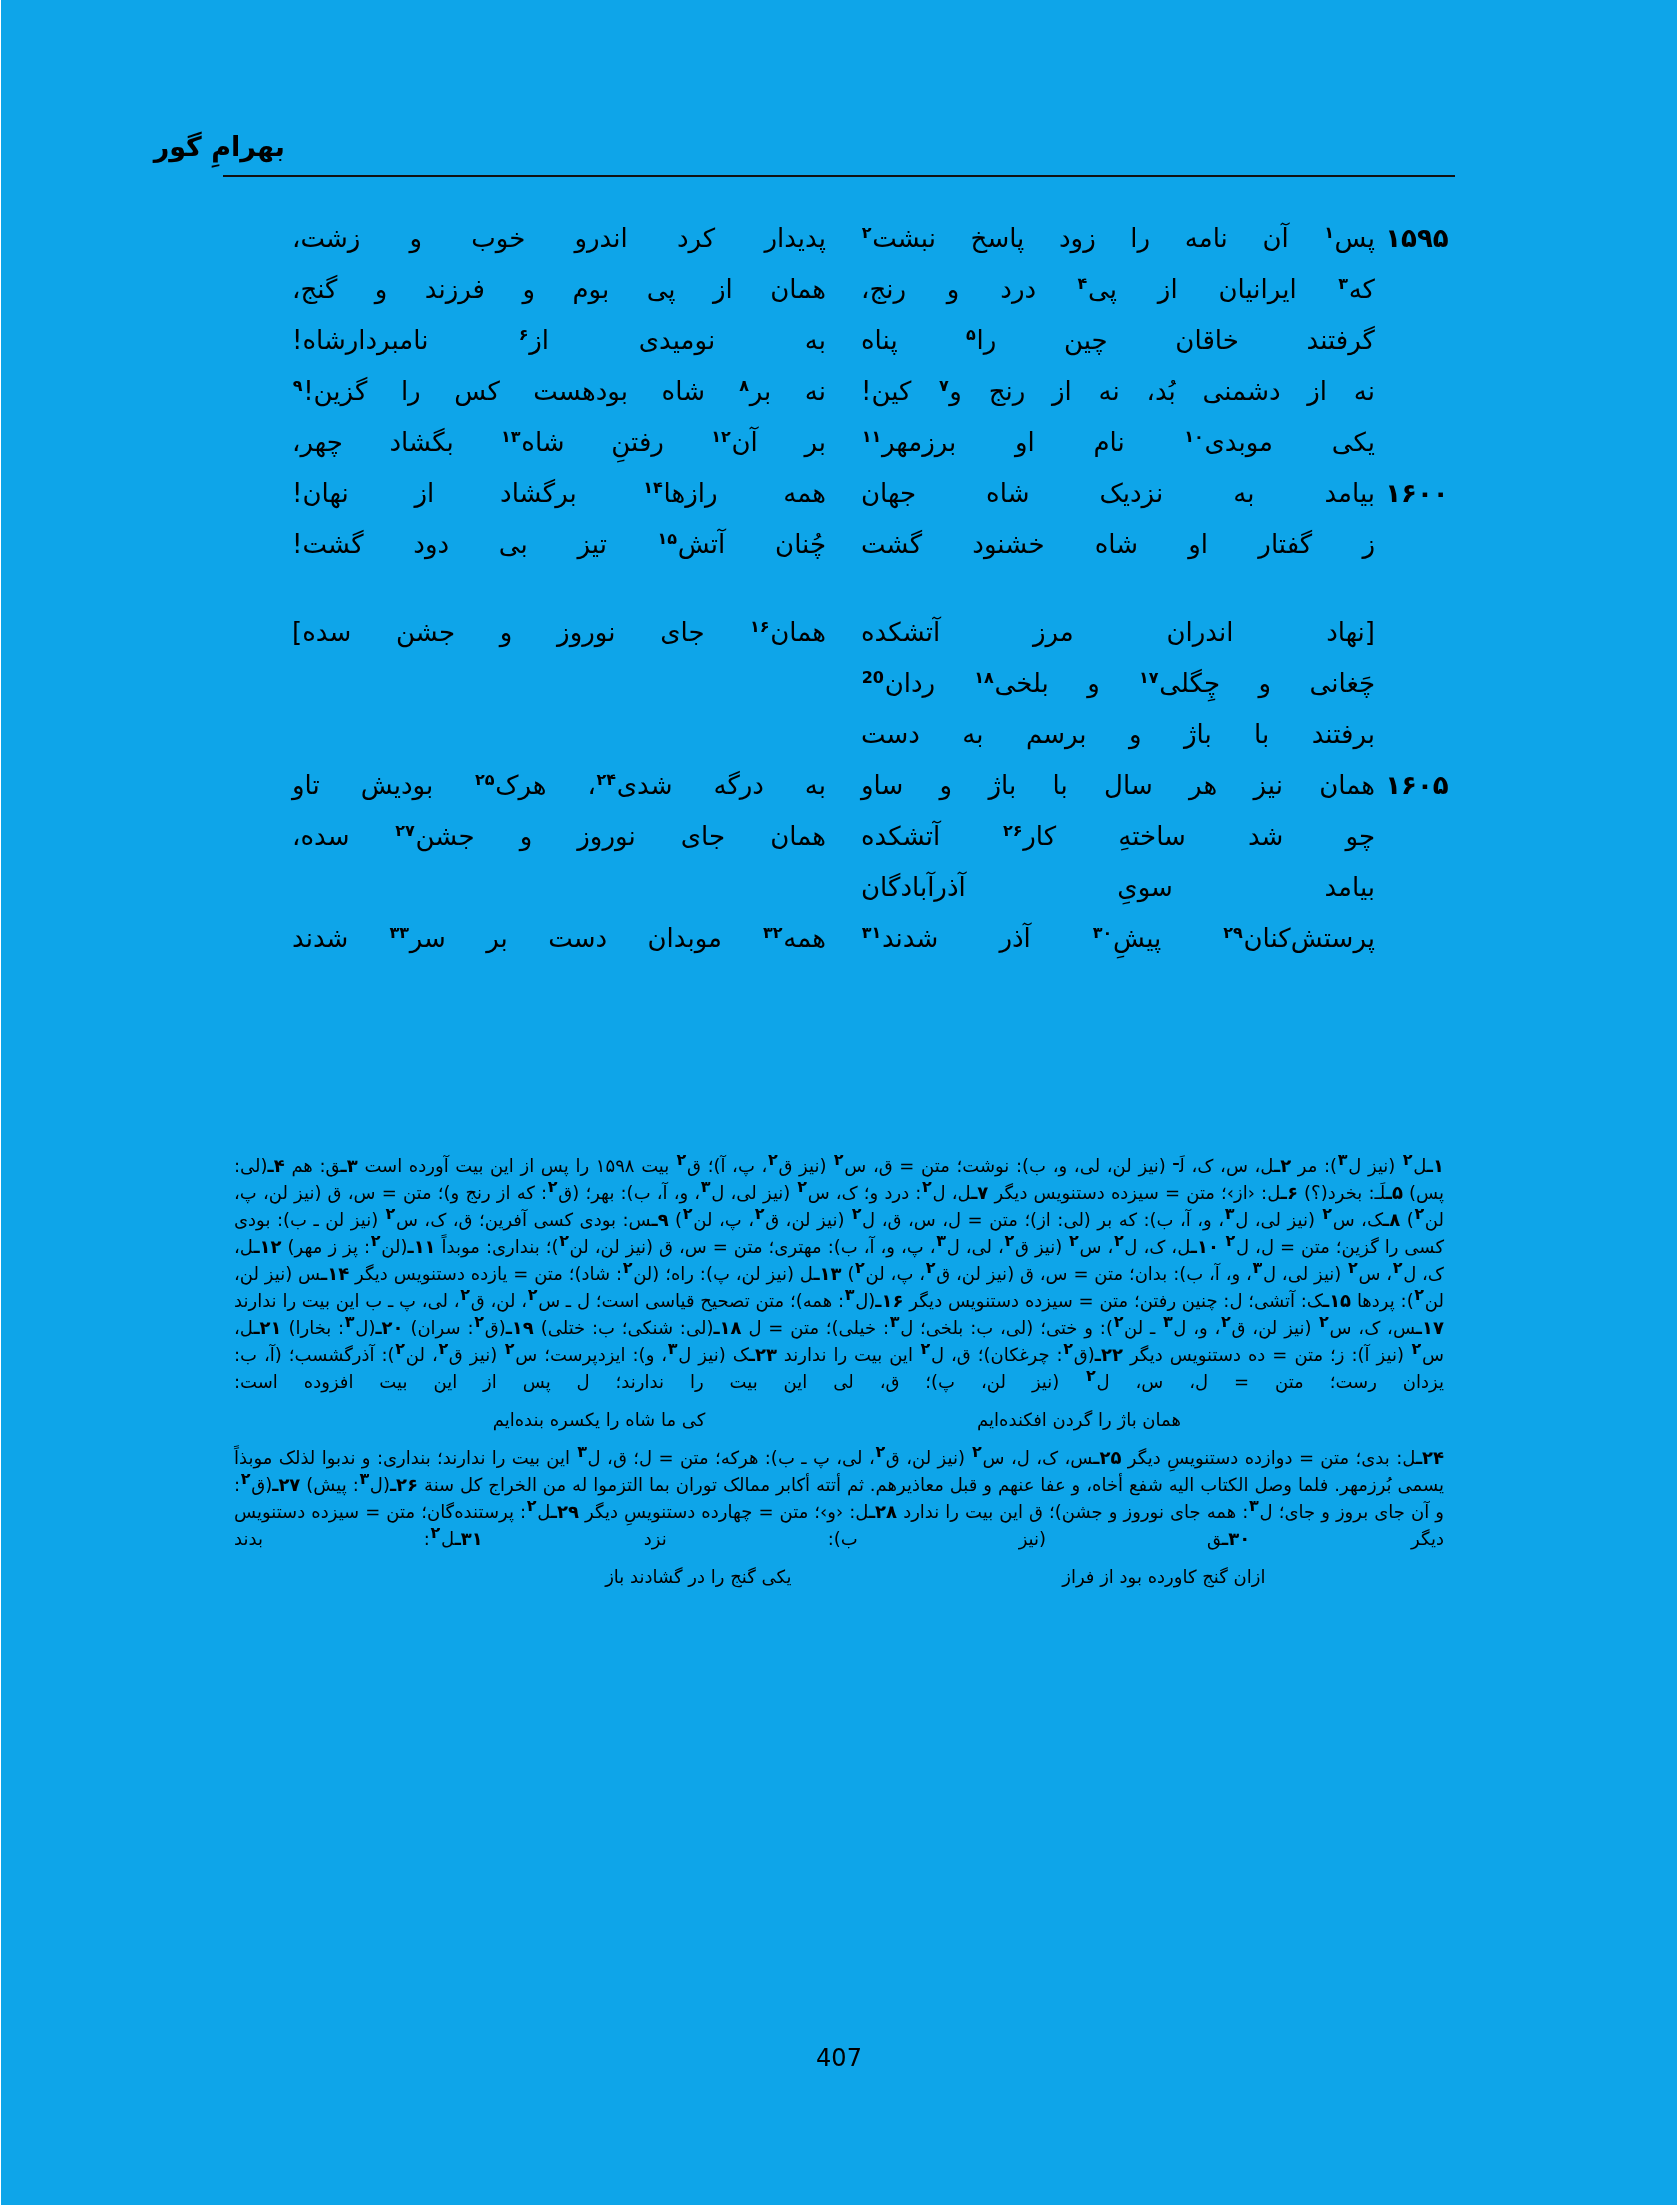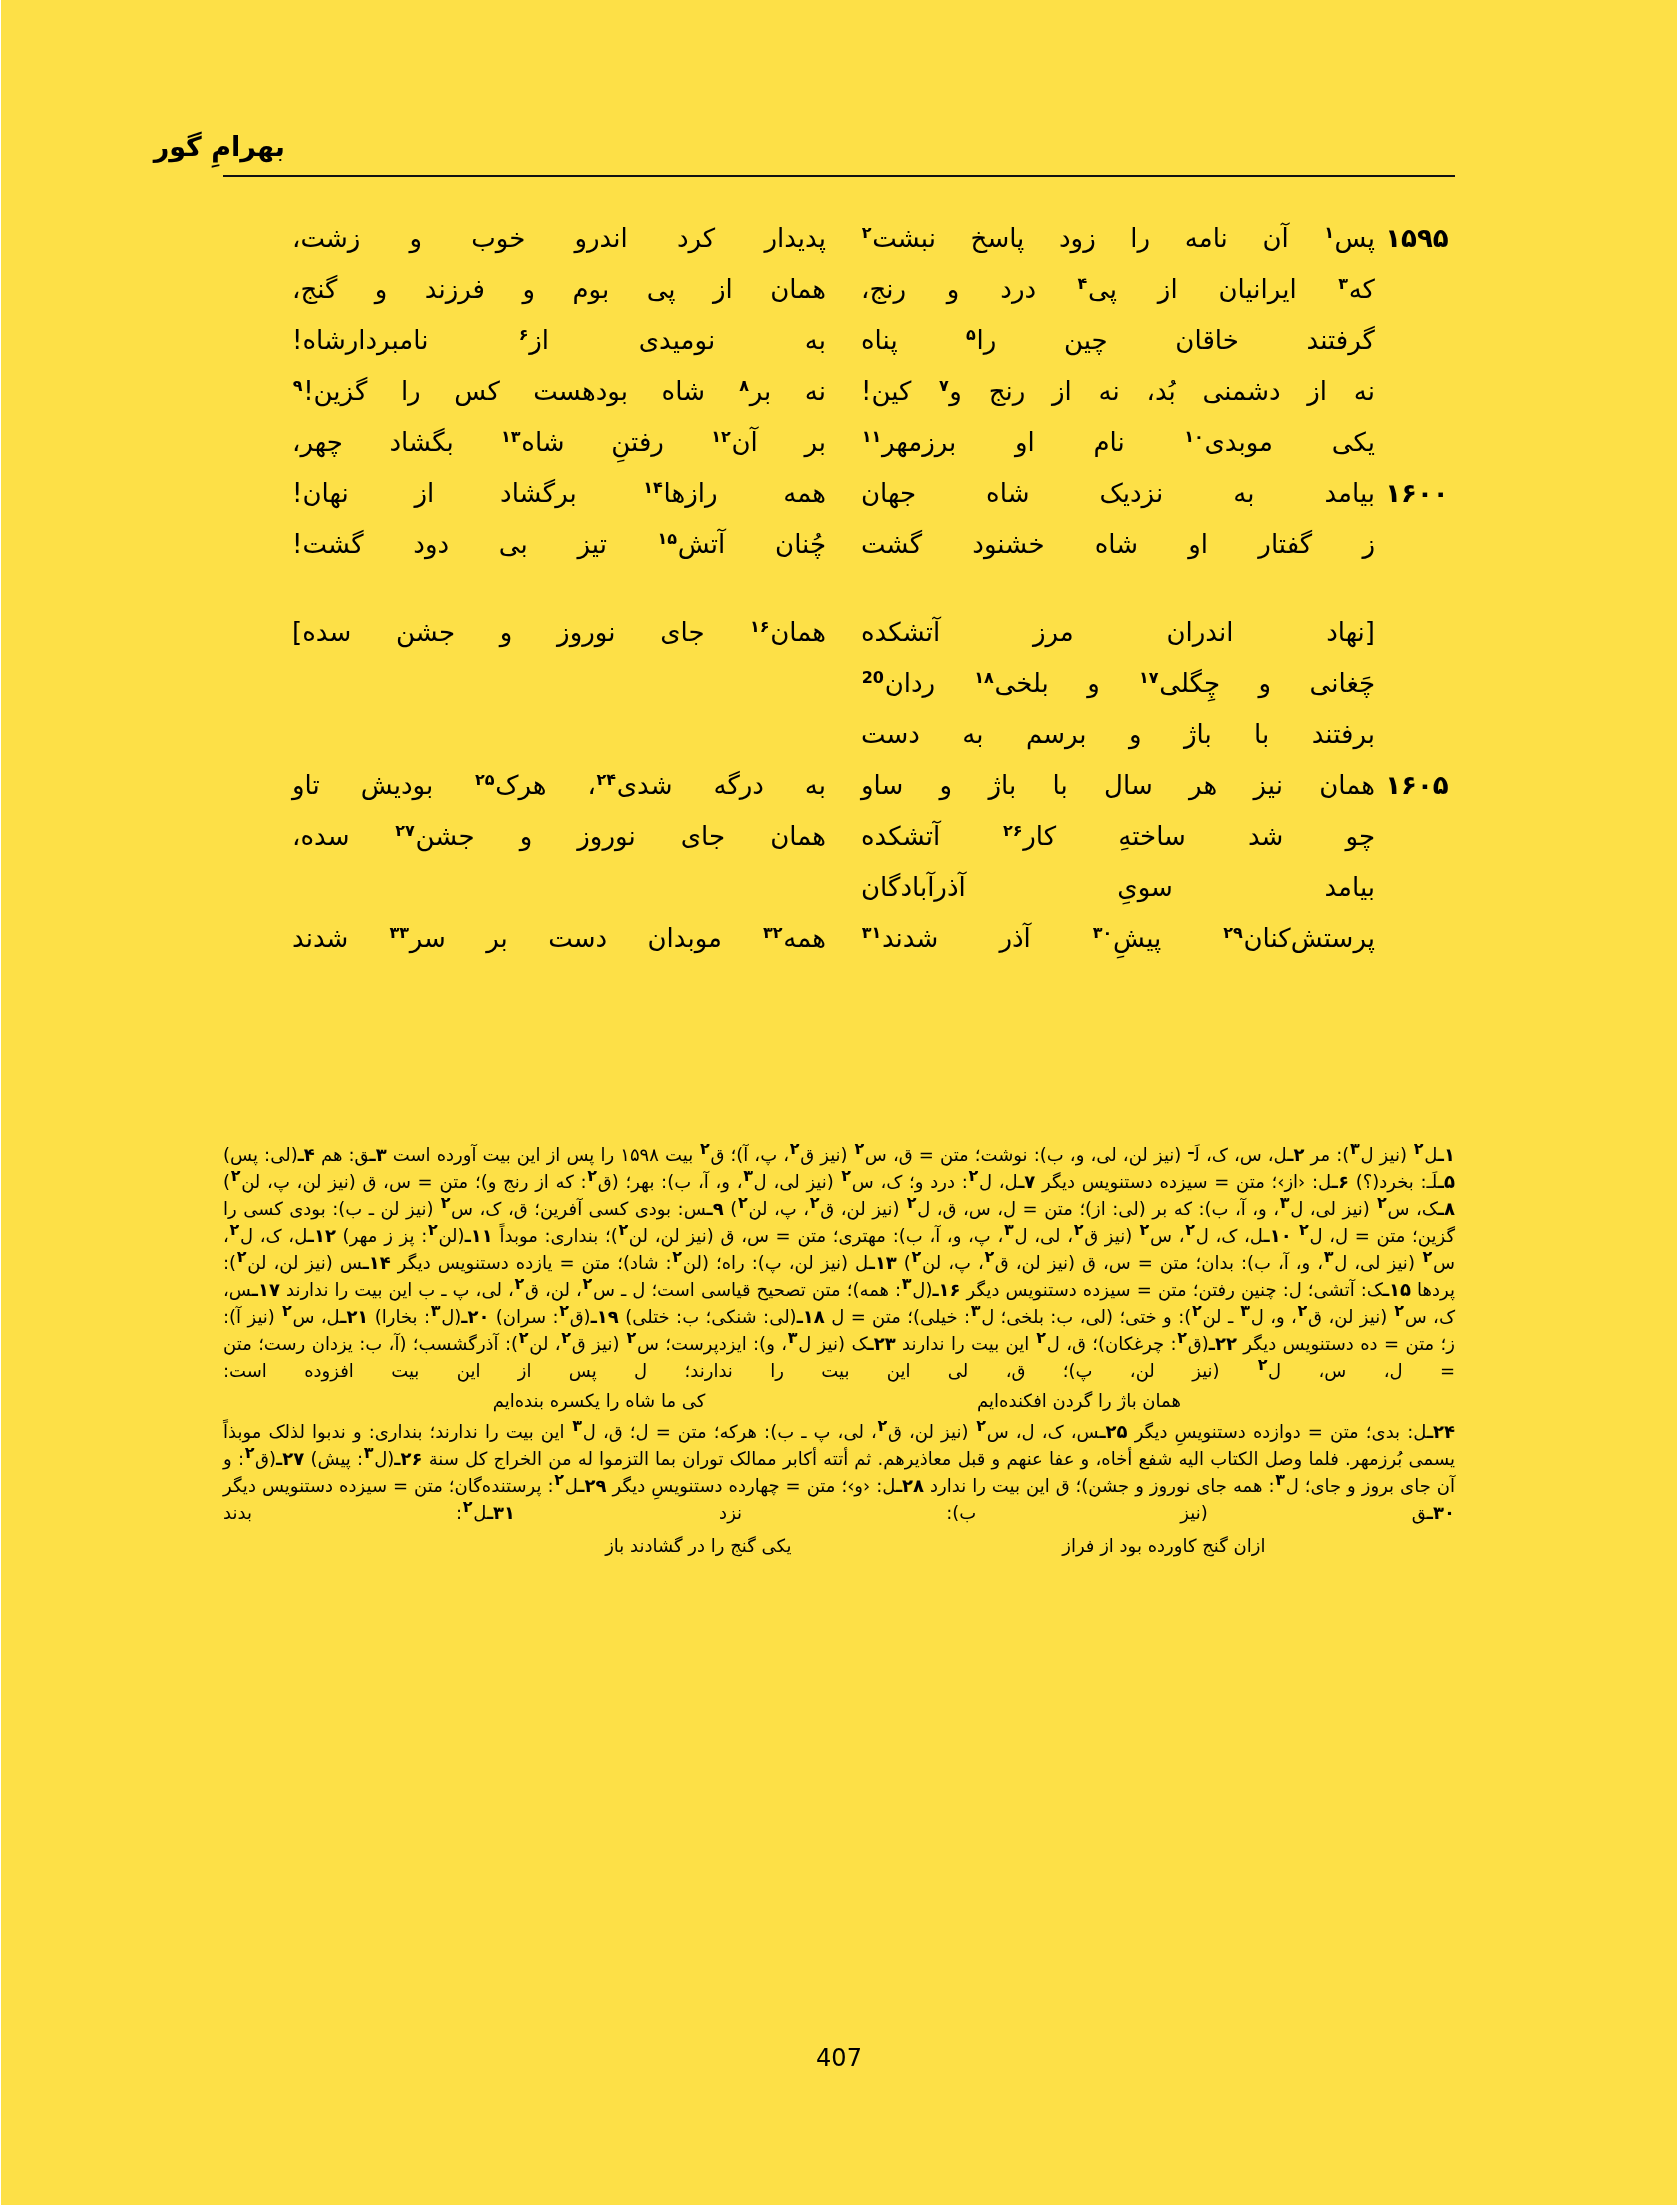--- a/index.html
+++ b/index.html
@@ -13,21 +13,21 @@
     height: 2205px;
     position: relative;
     font-family: "DejaVu Sans", sans-serif;
     color: #000000;
     overflow: hidden;
   }
 
   .page {
     position: absolute;
     inset: 0;
-    background: #fde047;
+    background: #0ea5e9;
   }
 
   
   .running-head {
     position: absolute;
     top: 133px;
     right: 223px;
     left: 223px;
     height: 47px;
   }
@@ -109,21 +109,21 @@
     top: 1141px;
     right: 223px;
     left: 223px;
     font-size: 18px;
     line-height: 27px;
     text-align: justify;
   }
   .fn-para {
     text-align: justify;
     text-align-last: justify;
-    margin: 0;
+    margin: 11px;
   }
   .fn-para.last { text-align-last: right; }
   .fn-num { font-weight: 700; }
   .fn-inset {
     display: flex;
     justify-content: center;
     gap: 101px;
     margin: 2.7px 0 4px 0;
     text-align: center;
   }

